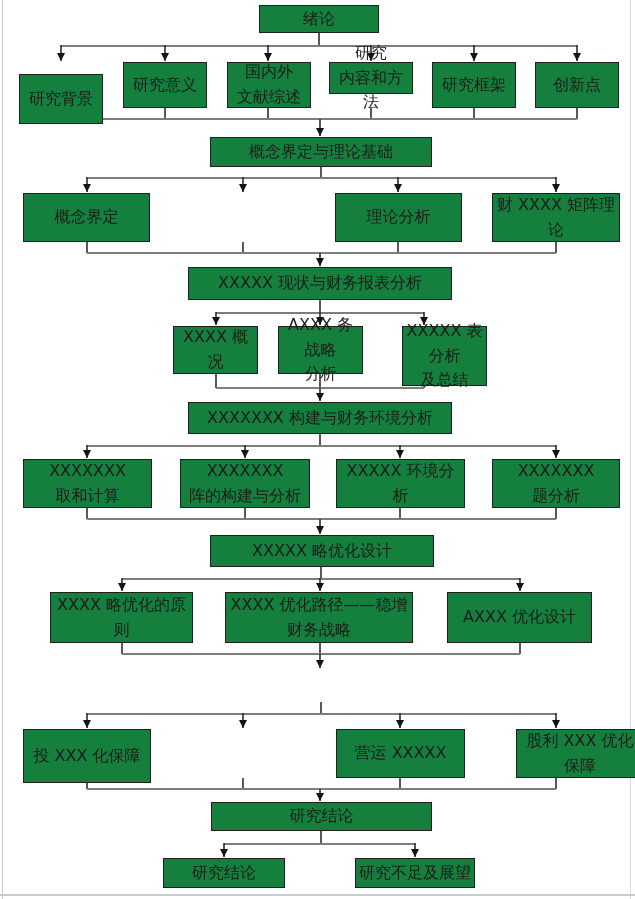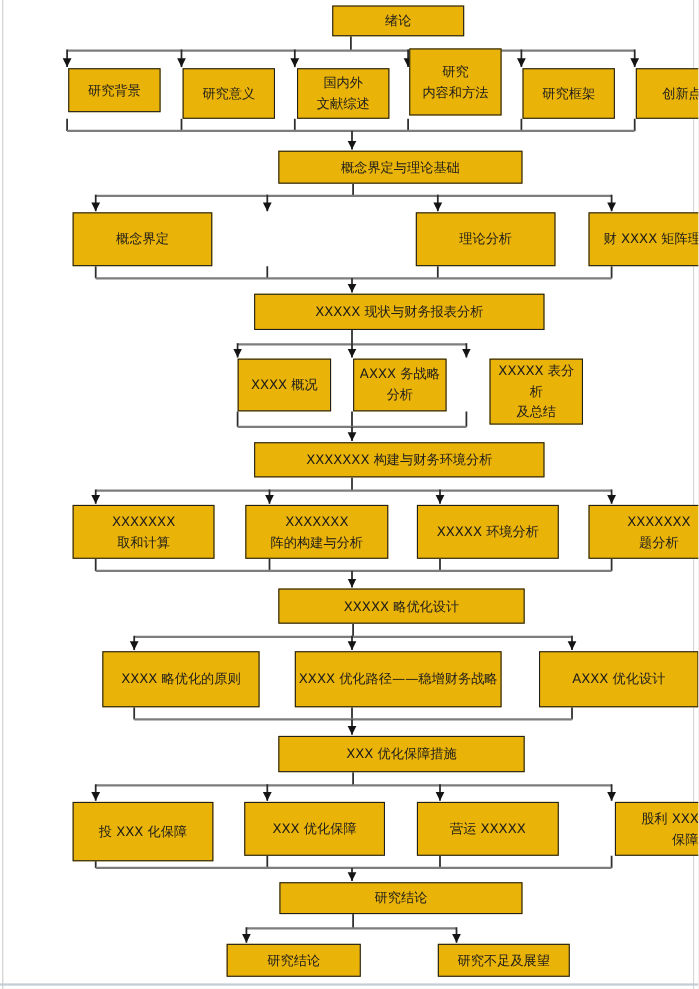--- a/index.html
+++ b/index.html
@@ -14,29 +14,28 @@
   .edge{position:absolute;background:#cccccc;}
   .edge.left{left:2px;top:0;width:1px;height:899px;}
   .edge.right{left:630px;top:0;width:1px;height:899px;background:#d6d6d6;}
   .edge.bottom{left:0;top:894px;width:635px;height:2px;background:#c4ccd4;}
   svg.wires{position:absolute;left:0;top:0;z-index:1;}
   .wire-v{stroke:#2e2e2e;stroke-width:1.6;fill:none;}
   .wire-h{stroke:#7d7d7d;stroke-width:2;fill:none;}
   .wire-a{stroke:#2a2a2a;stroke-width:1.6;fill:none;}
   .box{
     position:absolute;z-index:2;
-    background:#eab308;
+    background:#15803d;
     border:1.5px solid #1f1f1f;
     display:flex;align-items:center;justify-content:center;
     text-align:center;
-    font-size:12px;line-height:1.55;
+    font-size:16px;line-height:1.55;
     white-space:pre-line;
     box-sizing:border-box;
     padding:0 2px;
-    margin-left:43px;
   }
 </style>
 </head>
 <body>
 
 <div class="page">
 
   <div class="edge left"></div>
   <div class="edge right"></div>
   <div class="edge bottom"></div>
@@ -118,28 +117,27 @@
     <path class="wire-h" d="M224,844 H415"></path>
     <path class="wire-a" marker-end="url(#arw)" d="M224,843 V857"></path>
     <path class="wire-a" marker-end="url(#arw)" d="M415,843 V857"></path>
   </svg>
 
   <div class="box" style="left:259px;top:5px;width:120px;height:28px">绪论</div>
   <div class="box" style="left:210px;top:137px;width:222px;height:30px">概念界定与理论基础</div>
   <div class="box" style="left:188px;top:267px;width:264px;height:33px">XXXXX 现状与财务报表分析</div>
   <div class="box" style="left:188px;top:402px;width:264px;height:32px">XXXXXXX 构建与财务环境分析</div>
   <div class="box" style="left:210px;top:535px;width:224px;height:32px">XXXXX 略优化设计</div>
-  <div class="box" style="left:210px;top:669px;width:224px;height:33px">XXX 优化保障措施</div>
   <div class="box" style="left:211px;top:802px;width:221px;height:29px">研究结论</div>
 
-  <div class="box" style="left:19px;top:62px;width:84px;height:40px">研究背景</div>
+  <div class="box" style="left:19px;top:74px;width:84px;height:50px">研究背景</div>
   <div class="box" style="left:123px;top:62px;width:84px;height:46px">研究意义</div>
   <div class="box" style="left:227px;top:62px;width:84px;height:46px">国内外
 文献综述</div>
-  <div class="box" style="left:329px;top:44px;width:84px;height:61px">研究
+  <div class="box" style="left:329px;top:62px;width:84px;height:32px">研究
 内容和方法</div>
   <div class="box" style="left:432px;top:62px;width:84px;height:46px">研究框架</div>
   <div class="box" style="left:535px;top:62px;width:84px;height:46px">创新点</div>
 
   <div class="box" style="left:23px;top:193px;width:127px;height:49px">概念界定</div>
   <div class="box" style="left:335px;top:193px;width:127px;height:49px">理论分析</div>
   <div class="box" style="left:492px;top:193px;width:128px;height:49px">财 XXXX 矩阵理论</div>
 
   <div class="box" style="left:173px;top:326px;width:85px;height:48px">XXXX 概况</div>
   <div class="box" style="left:278px;top:326px;width:85px;height:48px">AXXX 务战略
@@ -153,21 +151,20 @@
 阵的构建与分析</div>
   <div class="box" style="left:336px;top:459px;width:129px;height:49px">XXXXX 环境分析</div>
   <div class="box" style="left:492px;top:459px;width:128px;height:49px">XXXXXXX
 题分析</div>
 
   <div class="box" style="left:50px;top:592px;width:143px;height:51px">XXXX 略优化的原则</div>
   <div class="box" style="left:225px;top:592px;width:188px;height:51px">XXXX 优化路径——稳增财务战略</div>
   <div class="box" style="left:447px;top:592px;width:145px;height:51px">AXXX 优化设计</div>
 
   <div class="box" style="left:23px;top:729px;width:128px;height:54px">投 XXX 化保障</div>
-  <div class="box" style="left:179px;top:729px;width:128px;height:49px">XXX 优化保障</div>
   <div class="box" style="left:336px;top:729px;width:129px;height:49px">营运 XXXXX</div>
   <div class="box" style="left:516px;top:729px;width:128px;height:49px">股利 XXX 优化
 保障</div>
 
   <div class="box" style="left:163px;top:858px;width:122px;height:30px">研究结论</div>
   <div class="box" style="left:355px;top:858px;width:120px;height:30px">研究不足及展望</div>
 
 </div>
 
 </body></html>

